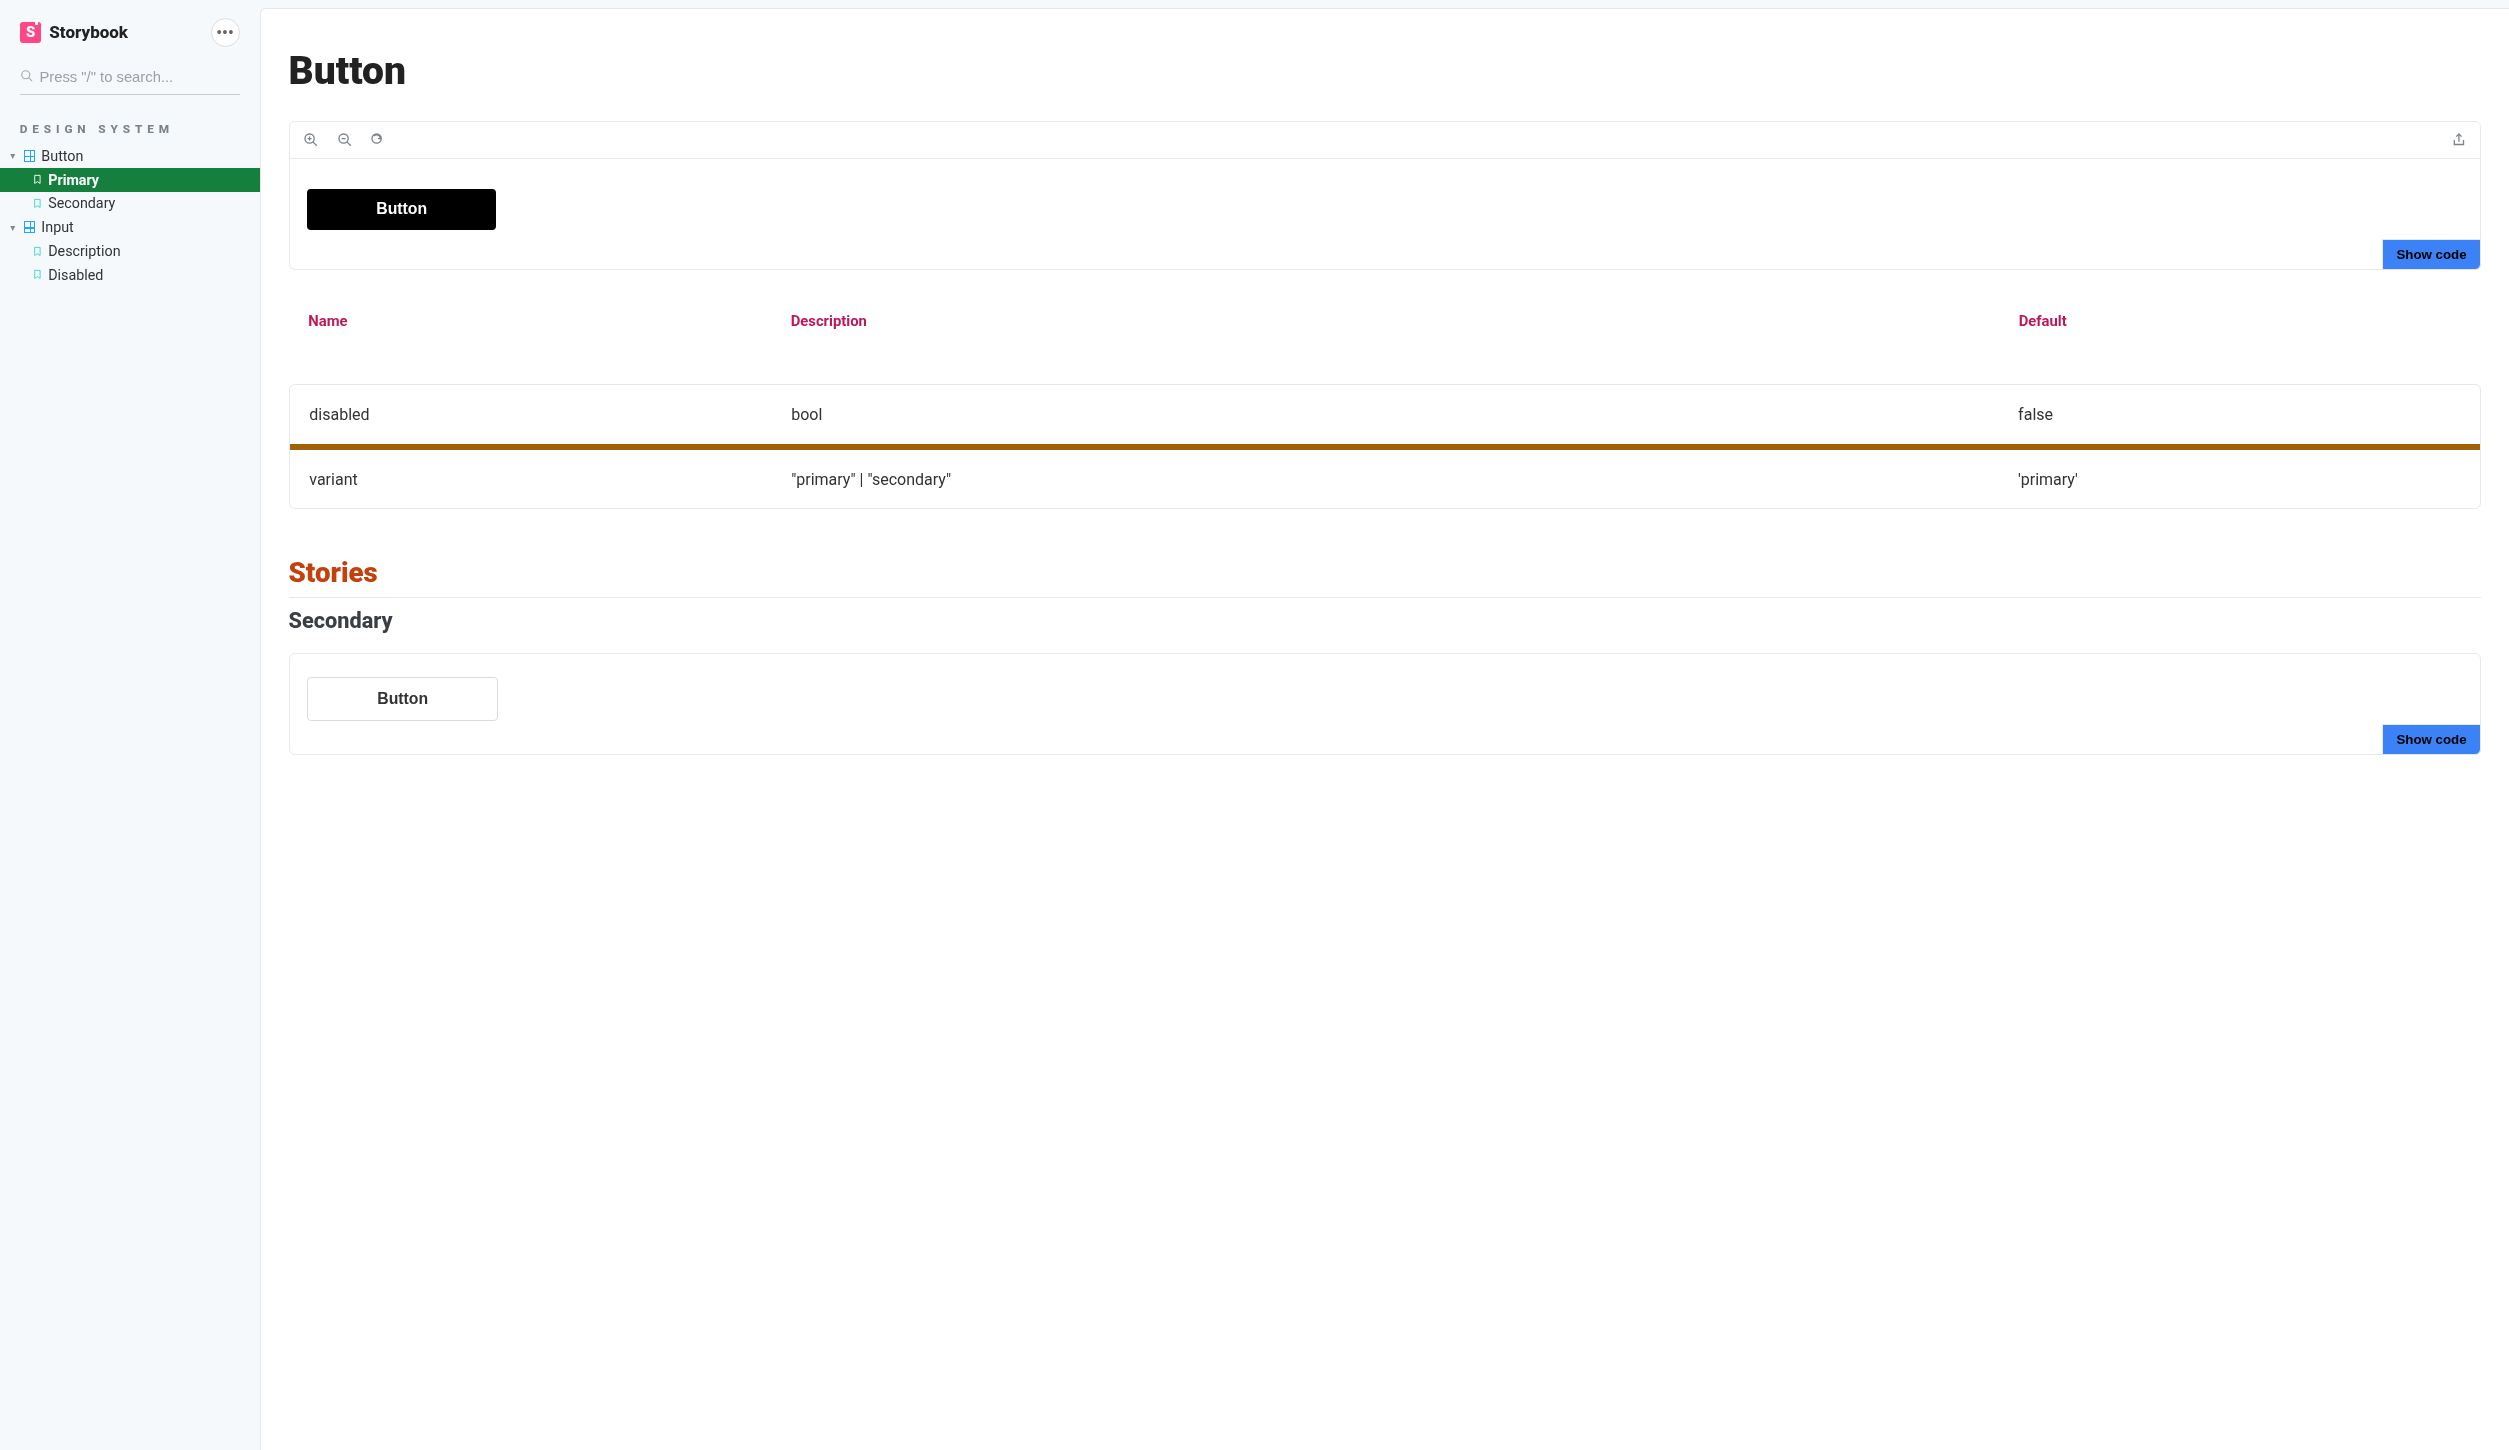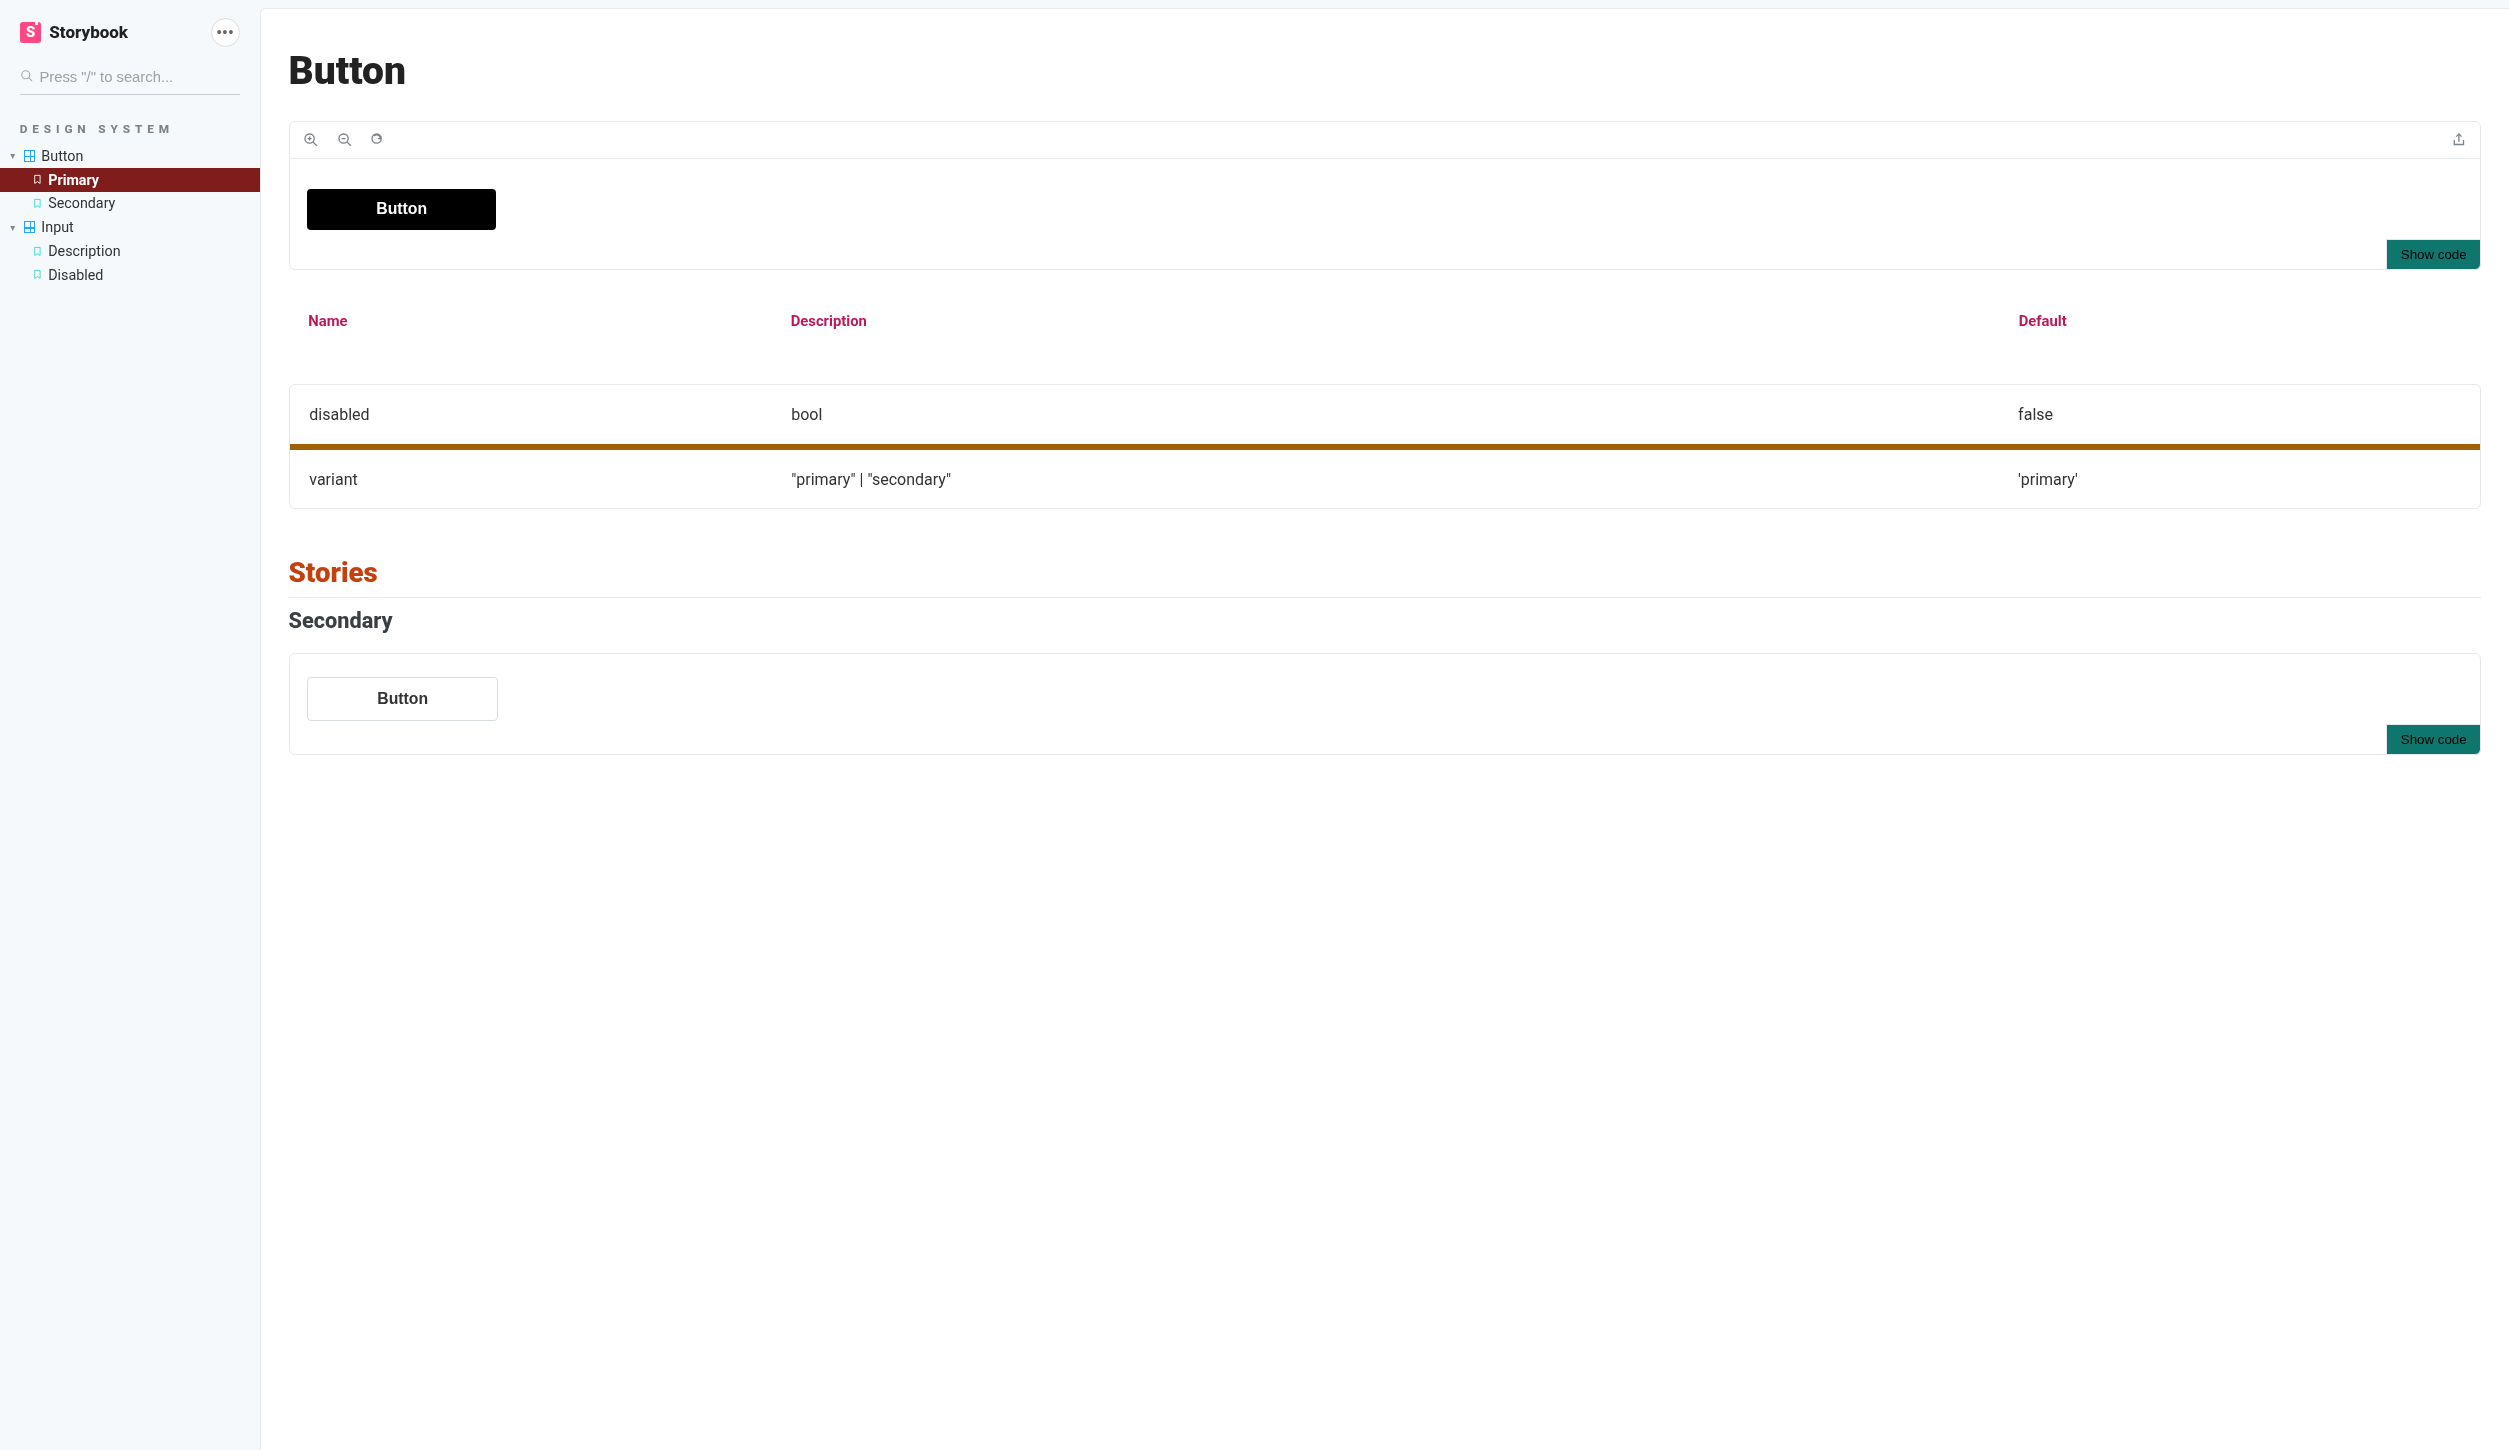--- a/index.html
+++ b/index.html
@@ -110,21 +110,21 @@
       align-items: center;
       gap: 5.9px;
       padding: 3.9px 7.9px 3.9px 7.9px;
       font-size: 14.3px;
       color: #333;
       cursor: pointer;
     }
     .tree-item.level-0 { padding-left: 7.9px; }
     .tree-item.level-1 { padding-left: 31.5px; }
     .tree-item.selected {
-      background: #7f1d1d;
+      background: #15803d;
       color: #fff;
       font-weight: 700;
       text-align: right;
     }
     .tree-item.selected .story-icon { color: #fff; }
 
     .caret {
       width: 9.9px;
       display: inline-flex;
       justify-content: center;
@@ -259,23 +259,23 @@
       font-size: 15.8px;
       padding: 11.8px 69px;
       cursor: pointer;
     }
     .show-code {
       position: absolute;
       bottom: -1px;
       right: -1px;
       border: 1px solid #e6e8eb;
       border-radius: 0 0 5.9px 0;
-      background: #0f766e;
+      background: #3b82f6;
       font-size: 13.3px;
-      font-weight: 400;
+      font-weight: 700;
       padding: 6.9px 13.8px;
       cursor: pointer;
       margin-top: 41px;
     }
 
     .args-table {
       width: 100%;
       border-collapse: collapse;
       margin-bottom: 39px;
     }

